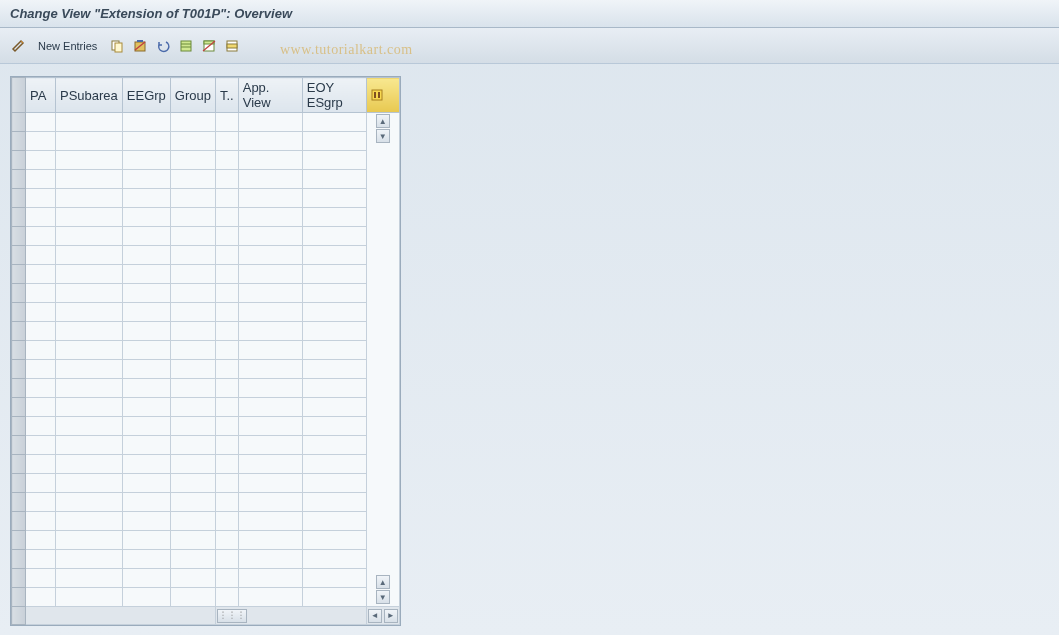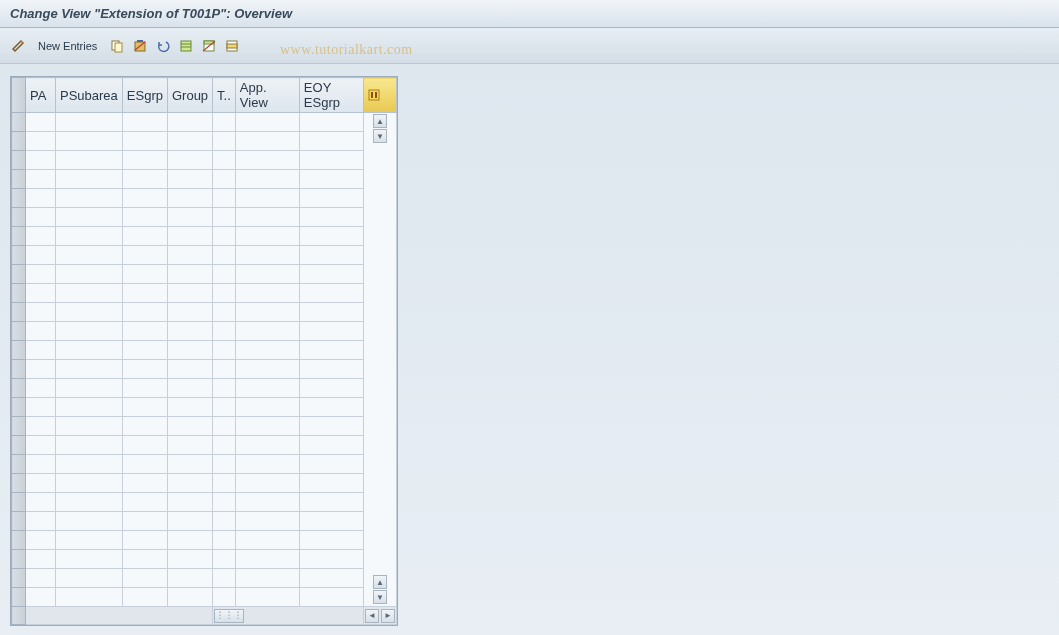--- a/index.html
+++ b/index.html
@@ -231,21 +231,21 @@
 <div class="watermark">www.tutorialkart.com</div>
 
 <div class="content">
   <div class="table-wrap">
     <table class="grid">
       <thead>
         <tr>
           <th class="row-sel"></th>
           <th class="col-pa">PA</th>
           <th class="col-psub">PSubarea</th>
-          <th class="col-eegrp">ESgrp</th>
+          <th class="col-eegrp">EEGrp</th>
           <th class="col-esgrp">Group</th>
           <th class="col-t">T..</th>
           <th class="col-app">App. View</th>
           <th class="col-eoy">EOY ESgrp</th>
           <th class="config-th">
             <svg width="12" height="12">
                 <rect x="1" y="1" width="10" height="10" fill="#f8d850" stroke="#a88020"></rect>
                 <rect x="3" y="3" width="2" height="6" fill="#805020"></rect>
                 <rect x="7" y="3" width="2" height="6" fill="#805020"></rect>
               </svg>

